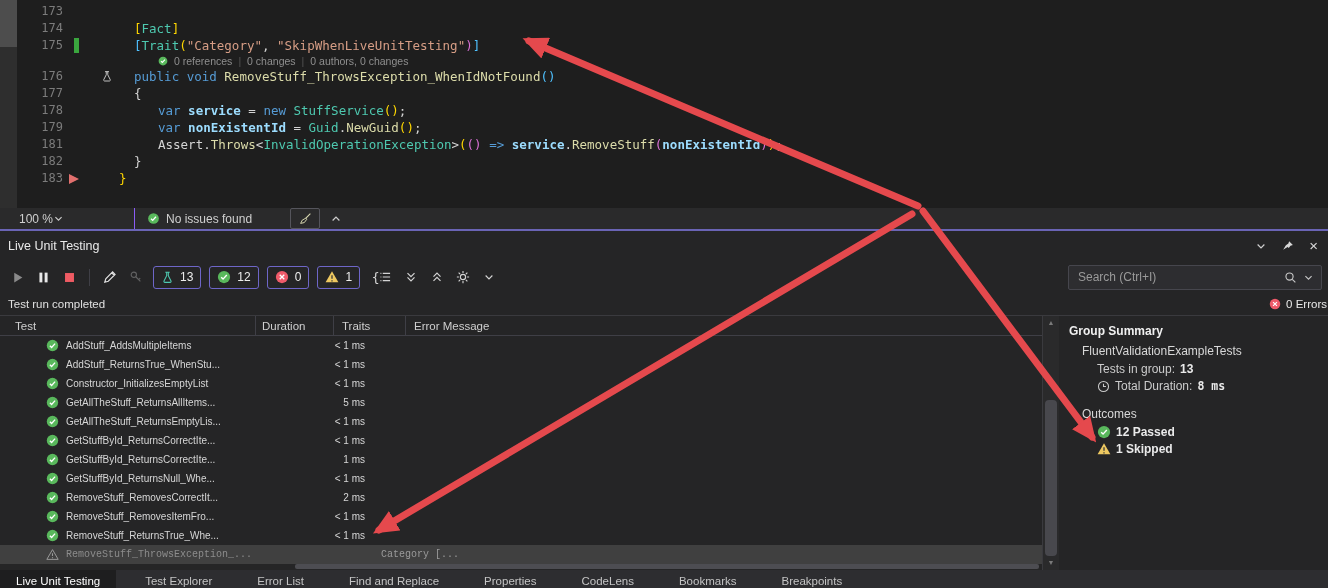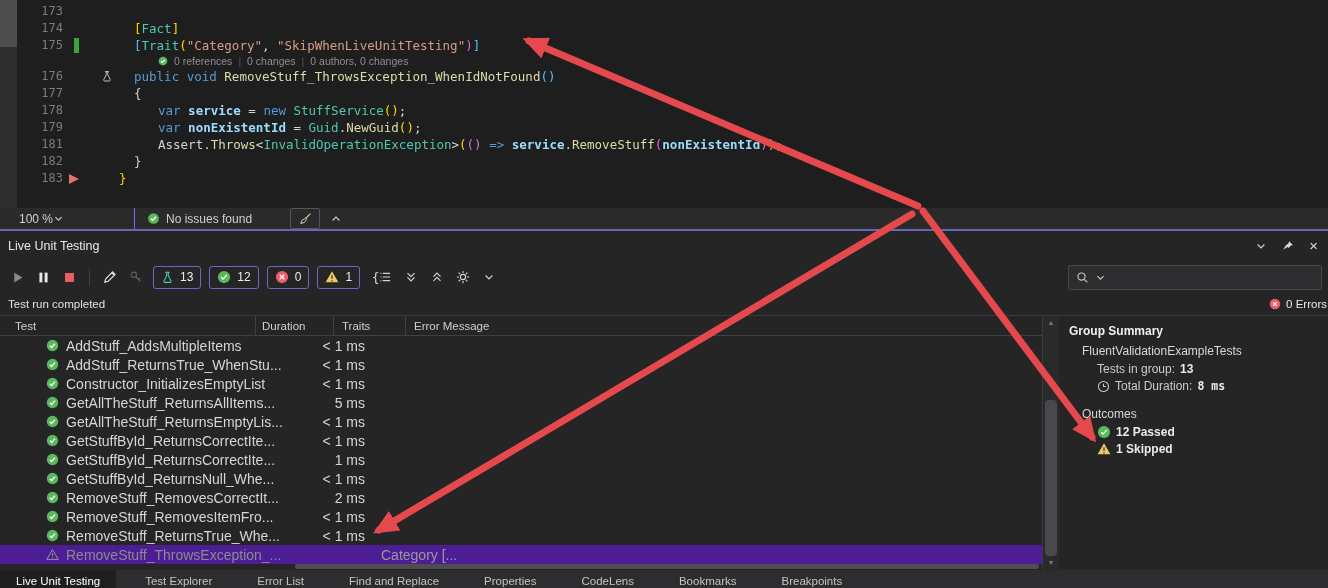--- a/index.html
+++ b/index.html
@@ -52,26 +52,26 @@
   
   #content{height:254px;display:flex;border-top:1px solid #3a3a3e;}
   #results{width:1042px;position:relative;background:#252526;overflow:hidden;}
   .res-header{height:19px;display:flex;align-items:center;border-bottom:1px solid #3f3f46;
               font-size:11.5px;color:#cfcfcf;}
   .hc{align-self:stretch;display:flex;align-items:center;border-right:1px solid #3f3f46;}
   .hc.last{border-right:none;flex:1;}
   .w-test{width:240px;padding-left:15px;}
   .w-dur{width:65px;padding:0 6px;}
   .w-traits{width:63px;padding-left:8px;}
-  .res-row{height:19px;display:flex;align-items:center;font-size:14px;color:#d6d6d6;}
+  .res-row{height:19px;display:flex;align-items:center;font-size:10px;color:#d6d6d6;}
   .res-row .cell-test{width:248px;padding-left:46px;display:flex;align-items:center;gap:7px;
                       overflow:hidden;white-space:nowrap;flex:none;}
   .res-row .cell-dur{width:65px;padding:0 8px 0 6px;text-align:right;flex:none;}
   .res-row .cell-traits{width:63px;padding-left:8px;flex:none;color:#9a9a9a;white-space:nowrap;}
-  .res-row.skipped{color:#8c8c8c;background:#4c1d95;}
+  .res-row.skipped{color:#8c8c8c;background:#404040;font-family:Liberation Mono, monospace;}
   #hscroll-thumb{position:absolute;bottom:1px;left:295px;right:3px;height:5px;background:#4d4d52;border-radius:2px;}
   #vscroll{width:16px;background:#2a2a2b;position:relative;border-left:1px solid #3a3a3e;flex:none;}
   .scr-arrow{position:absolute;left:0;right:0;text-align:center;color:#7a7a7a;font-size:7px;line-height:12px;}
   #vthumb{position:absolute;top:84px;bottom:14px;left:2px;right:2px;background:#48484d;border-radius:4px;}
   
   #summary{flex:1;padding:6px 0 0 10px;font-size:12px;background:#252526;}
   #summary .h{font-weight:bold;color:#f0f0f0;margin:2px 0 6px 0;}
   #summary .grp{margin:2px 0 4px 13px;color:#d8d8d8;}
   #summary .ln{margin:3px 0 3px 28px;display:flex;align-items:center;gap:5px;color:#cccccc;}
   #summary .b{font-weight:bold;color:#eaeaea;}
@@ -228,20 +228,21 @@
           <circle cx="8" cy="8" r="3" stroke="#d4d4d4" stroke-width="1.3" fill="none"></circle>
           <path d="M8 1v2.3M8 12.7V15M1 8h2.3M12.7 8H15M3 3l1.7 1.7M11.3 11.3L13 13M13 3l-1.7 1.7M4.7 11.3L3 13" stroke="#d4d4d4" stroke-width="1.3"></path>
         </svg>
       </span>
     <span class="tbtn">
         <svg width="12" height="12" viewBox="0 0 16 16">
           <path d="M3.5 6l4.5 4.5L12.5 6" stroke="#d4d4d4" stroke-width="1.5" fill="none"></path>
         </svg>
       </span>
     <div id="searchbox">
+      <input type="text" placeholder="Search (Ctrl+I)" style="">
       <svg width="13" height="13" viewBox="0 0 16 16">
           <circle cx="6.8" cy="6.8" r="4.4" stroke="#c8c8c8" stroke-width="1.4" fill="none"></circle>
           <path d="M10.2 10.2L14 14" stroke="#c8c8c8" stroke-width="1.4"></path>
         </svg>
       <svg width="11" height="11" viewBox="0 0 16 16">
           <path d="M3.5 6l4.5 4.5L12.5 6" stroke="#c8c8c8" stroke-width="1.6" fill="none"></path>
         </svg>
     </div>
   </div>
 

